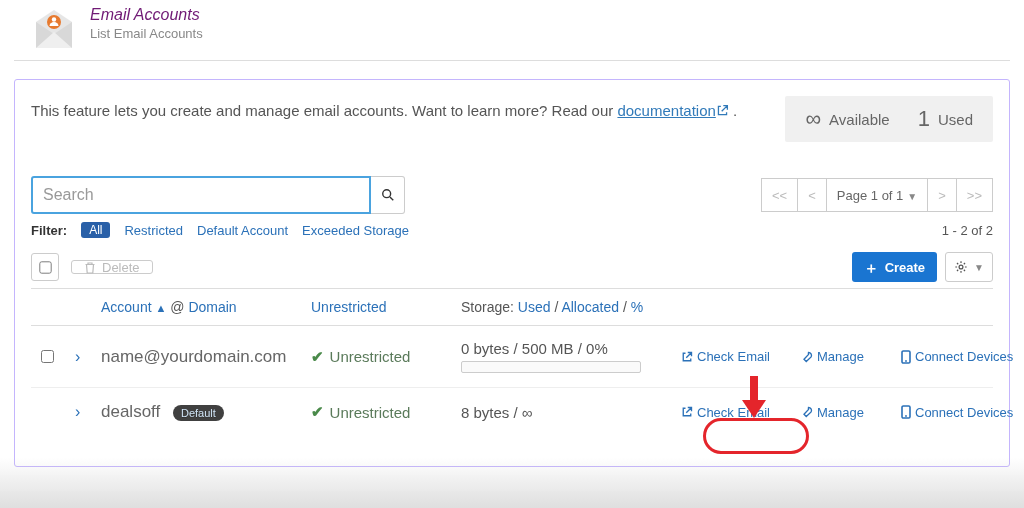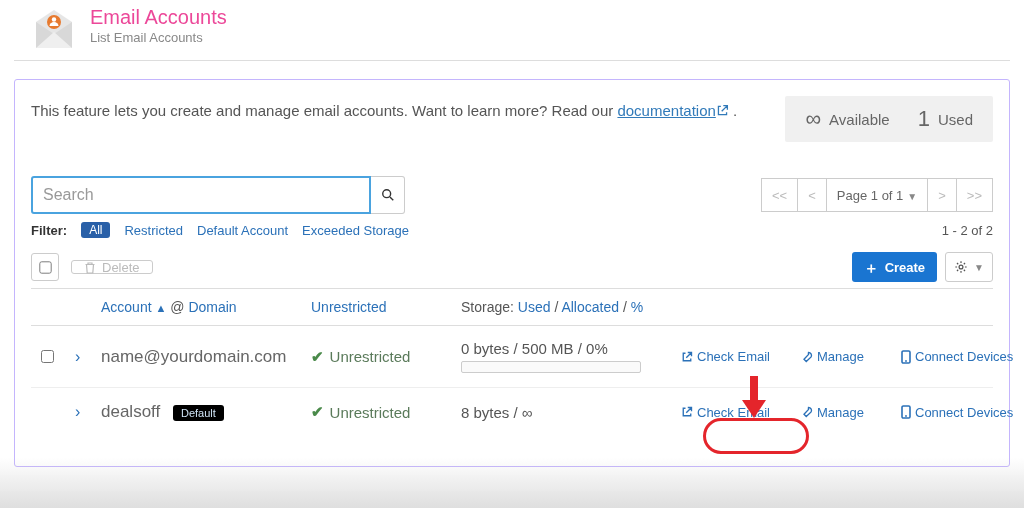--- a/index.html
+++ b/index.html
@@ -14,21 +14,21 @@
     display: flex; align-items: flex-start;
     padding: 6px 18px 8px 18px;
     border-bottom: 1px solid #ddd;
     margin: 0 14px;
   }
   .envelope-icon {
     width: 44px; height: 44px; flex: 0 0 44px;
     position: relative; margin-right: 14px; margin-top:2px;
   }
   .envelope-icon svg { width:100%; height:100%; display:block; }
-  .page-title { font-size: 20px; color:#ec4899; font-weight:400; line-height:1.1; }
+  .page-title { font-size: 16px; color:#701a75; font-weight:400; line-height:1.1;font-style:italic; }
   .page-subtitle { font-size: 13px; color:#888; margin-top:2px; }
 
   .main-panel {
     margin: 18px 14px 14px 14px;
     border: 1px solid #c4b5fd;
     border-radius: 3px;
     padding: 22px 16px 30px 16px;
     position: relative;
   }
   .intro-row { display:flex; justify-content: space-between; align-items:flex-start; }
@@ -120,22 +120,22 @@
   .tbl-row {
     border-top:1px solid #eee;
     padding: 14px 0;
     font-size:15px; color:#555;
   }
   .tbl-row.first { border-top: 1px solid #ddd; }
   .chev { color:#2b71b8; cursor:pointer; font-size:16px; padding-left:6px;}
   .row-check { padding-left:6px; }
   .email-name { font-size:17px; color:#666; }
   .default-badge {
-    display:inline-block; background:#000000; color:#cfe3f5;
-    font-size:11px; padding:2px 8px; border-radius:3px; margin-left:8px;
+    display:inline-block; background:#404040; color:#cfe3f5;
+    font-size:11px; padding:2px 8px; border-radius:8px; margin-left:8px;
     text-shadow: 0 1px rgba(0,0,0,0.2);
   }
   .restr { color:#5a7a5a; display:flex; align-items:center; gap:6px; }
   .check-mark { color:#4a8a4a; font-weight:bold; }
   .storage-text { color:#555; }
   .progress { width:180px; height:12px; border:1px solid #ccc; border-radius:2px; margin-top:4px; background:#fafafa;}
   .row-link {
     color:#2b71b8; font-size:13px; cursor:pointer;
     display:flex; align-items:center; gap:4px; white-space:nowrap;
   }

